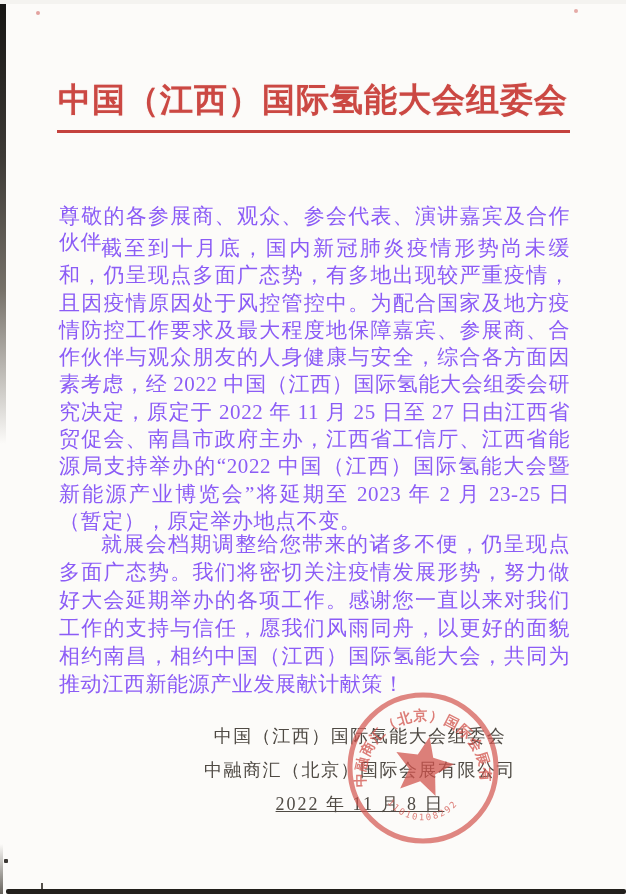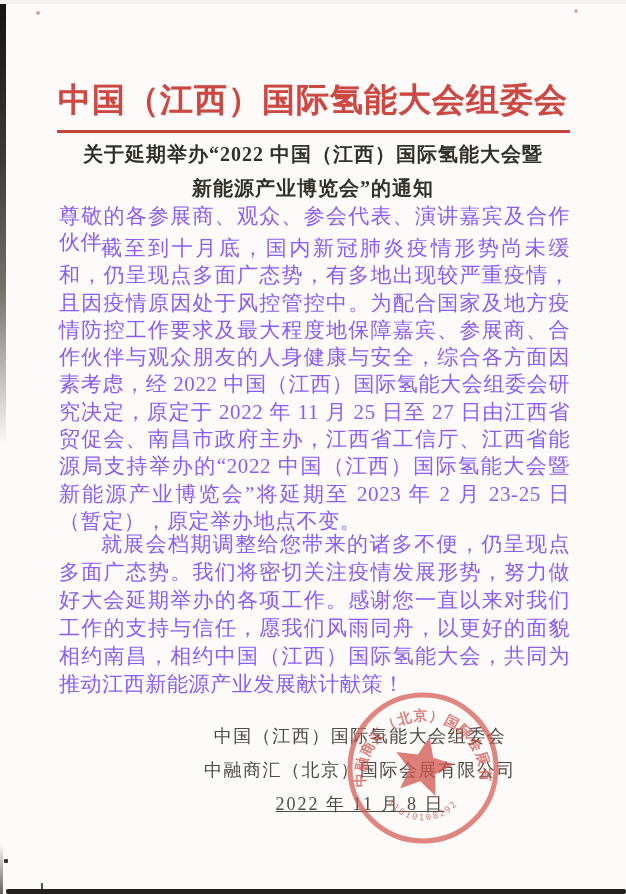--- a/index.html
+++ b/index.html
@@ -80,22 +80,20 @@
   <div class="edge-left-bottom"></div>
   <div class="edge-bottom"></div>
   <div class="speck-1"></div>
   <div class="speck-2"></div>
   <div class="speck-red-1"></div>
   <div class="speck-red-2"></div>
 
   <h1 class="org-header">中国（江西）国际氢能大会组委会</h1>
   <div class="red-rule"></div>
 
-  <h2 class="notice-title title-l1">关于延期举办“2022 中国（江西）国际氢能大会暨</h2>
-  <h2 class="notice-title title-l2">新能源产业博览会”的通知</h2>
 
   <p class="body-text salutation">尊敬的各参展商、观众、参会代表、演讲嘉宾及合作伙伴：</p>
 
   <p class="body-text para-1">截至到十月底，国内新冠肺炎疫情形势尚未缓和，仍呈现点多面广态势，有多地出现较严重疫情，且因疫情原因处于风控管控中。为配合国家及地方疫情防控工作要求及最大程度地保障嘉宾、参展商、合作伙伴与观众朋友的人身健康与安全，综合各方面因素考虑，经 2022 中国（江西）国际氢能大会组委会研究决定，原定于 2022 年 11 月 25 日至 27 日由江西省贸促会、南昌市政府主办，江西省工信厅、江西省能源局支持举办的“2022 中国（江西）国际氢能大会暨新能源产业博览会”将延期至 2023 年 2 月 23-25 日（暂定），原定举办地点不变。</p>
 
   <p class="body-text para-2">就展会档期调整给您带来的诸多不便，仍呈现点多面广态势。我们将密切关注疫情发展形势，努力做好大会延期举办的各项工作。感谢您一直以来对我们工作的支持与信任，愿我们风雨同舟，以更好的面貌相约南昌，相约中国（江西）国际氢能大会，共同为推动江西新能源产业发展献计献策！</p>
 
   <div class="signature">
     <p class="sig-line">中国（江西）国际氢能大会组委会</p>
     <p class="sig-line">中融商汇（北京）国际会展有限公司</p>

